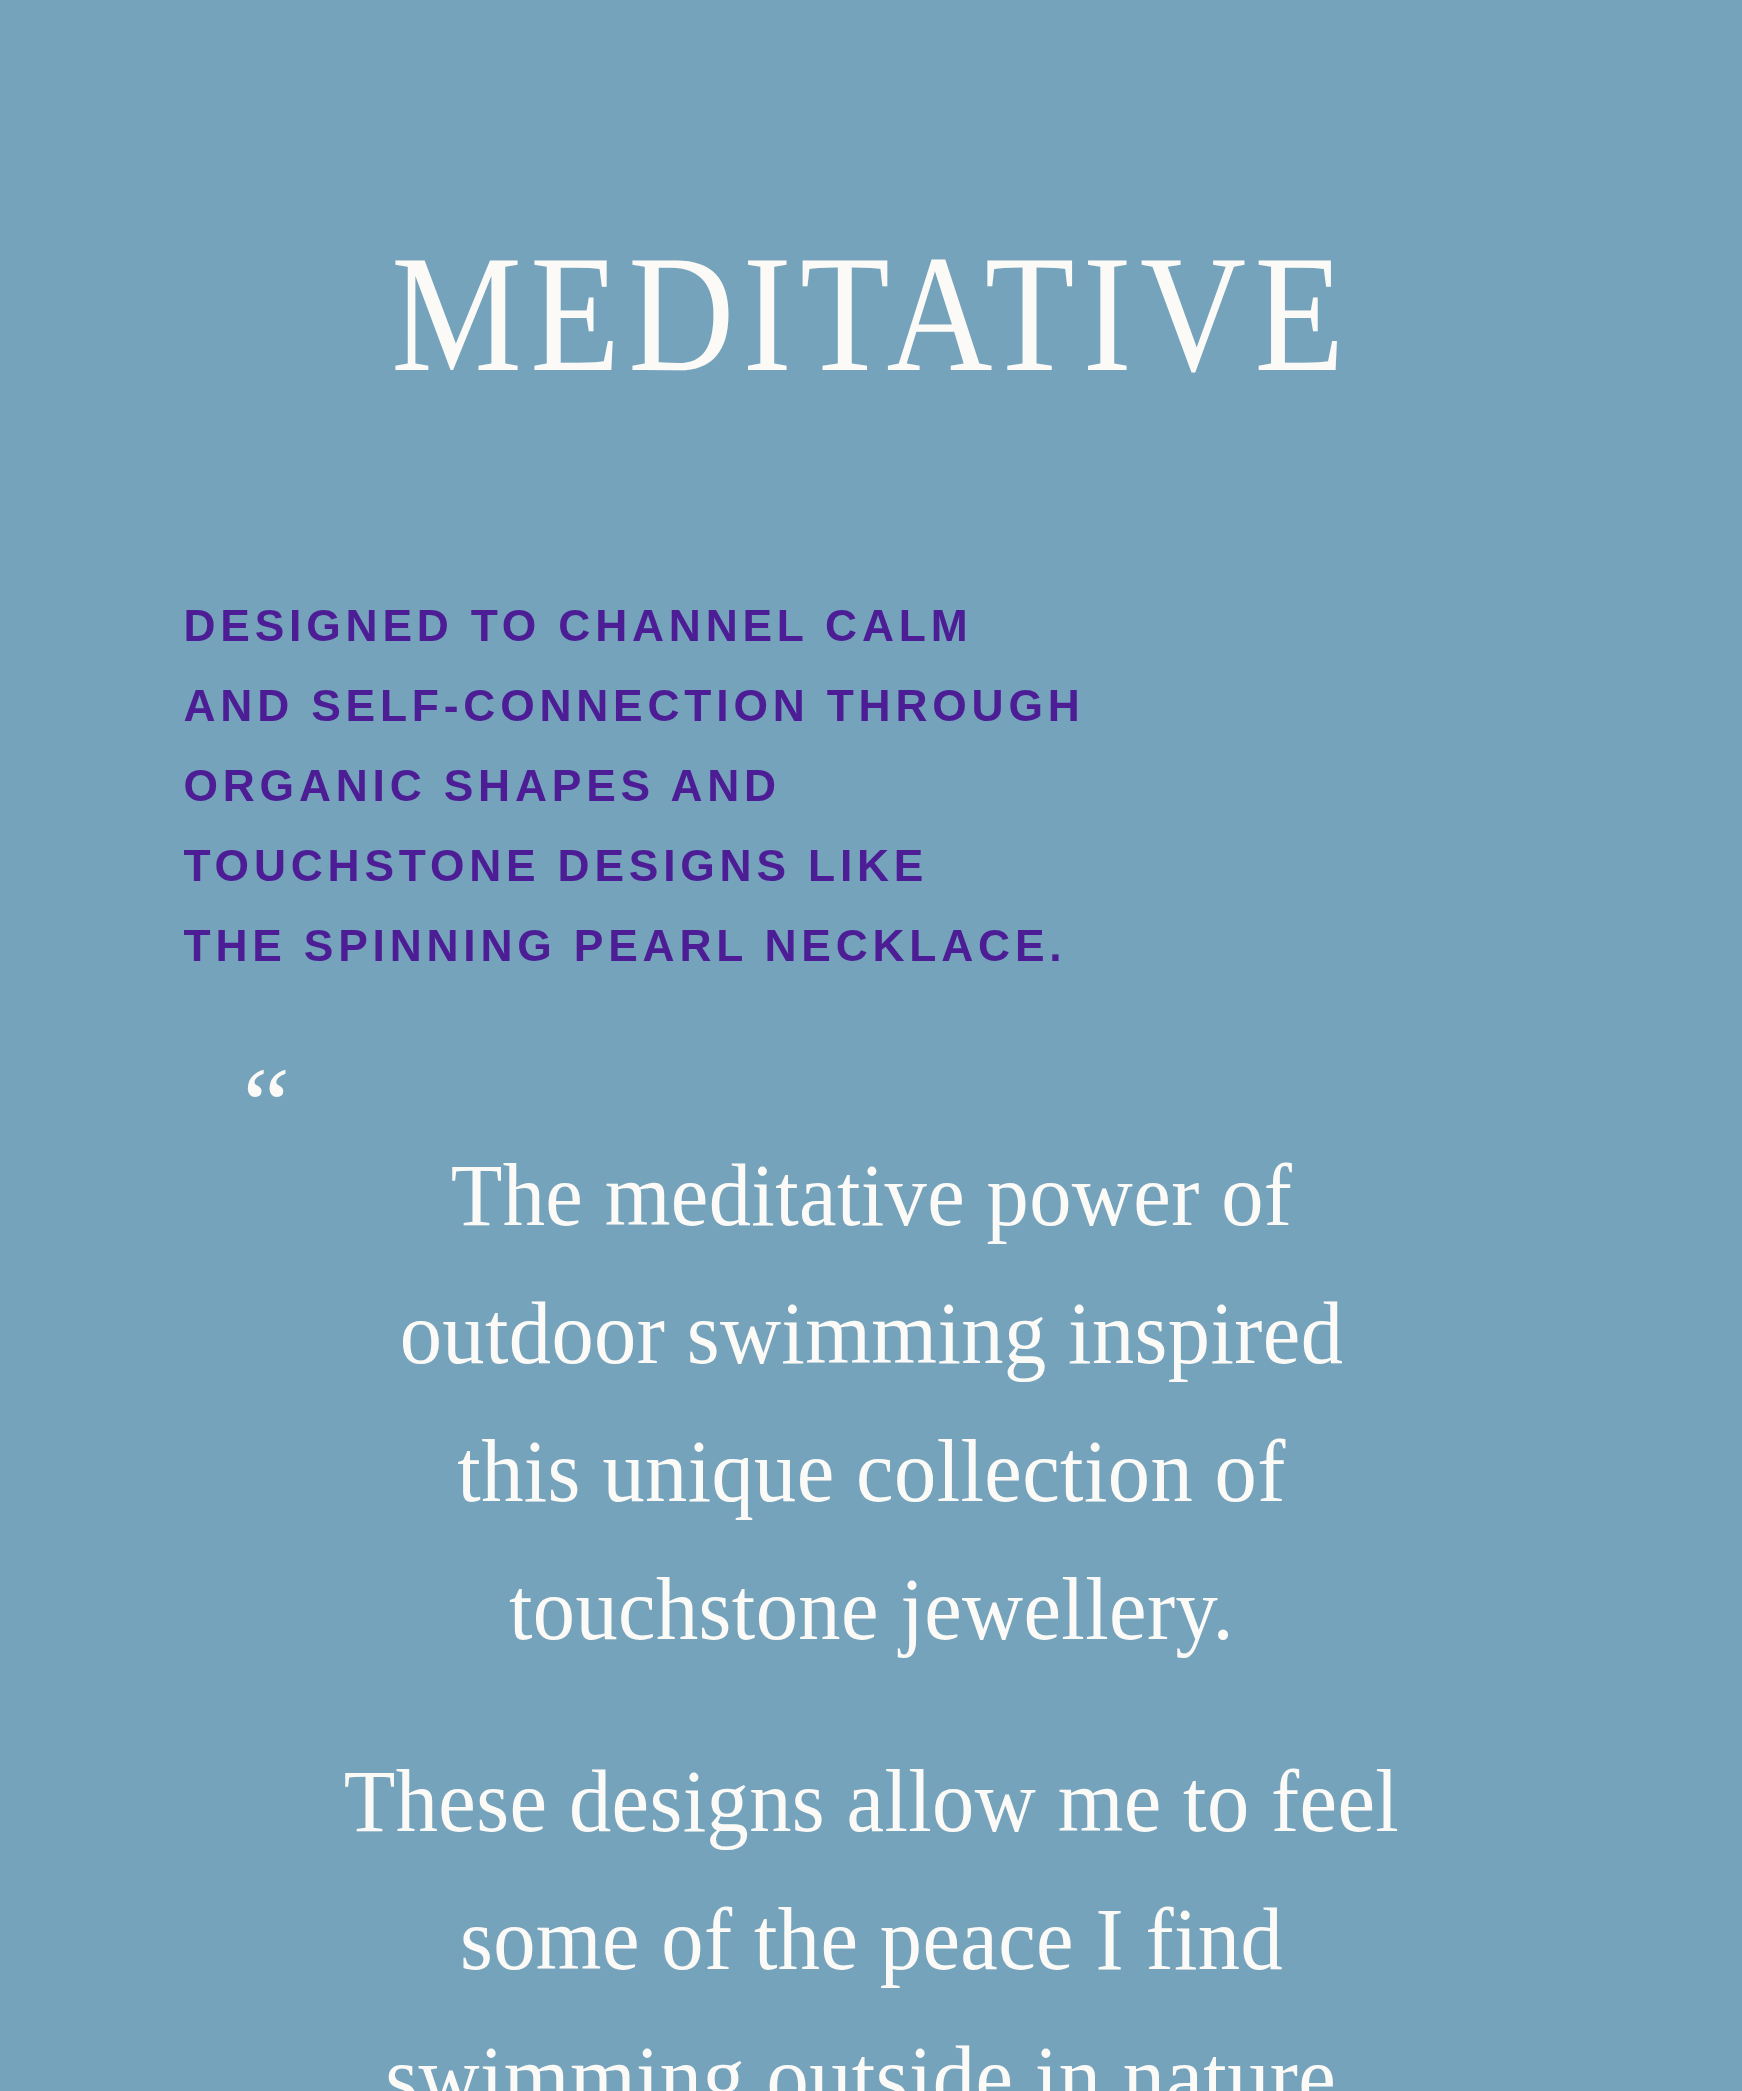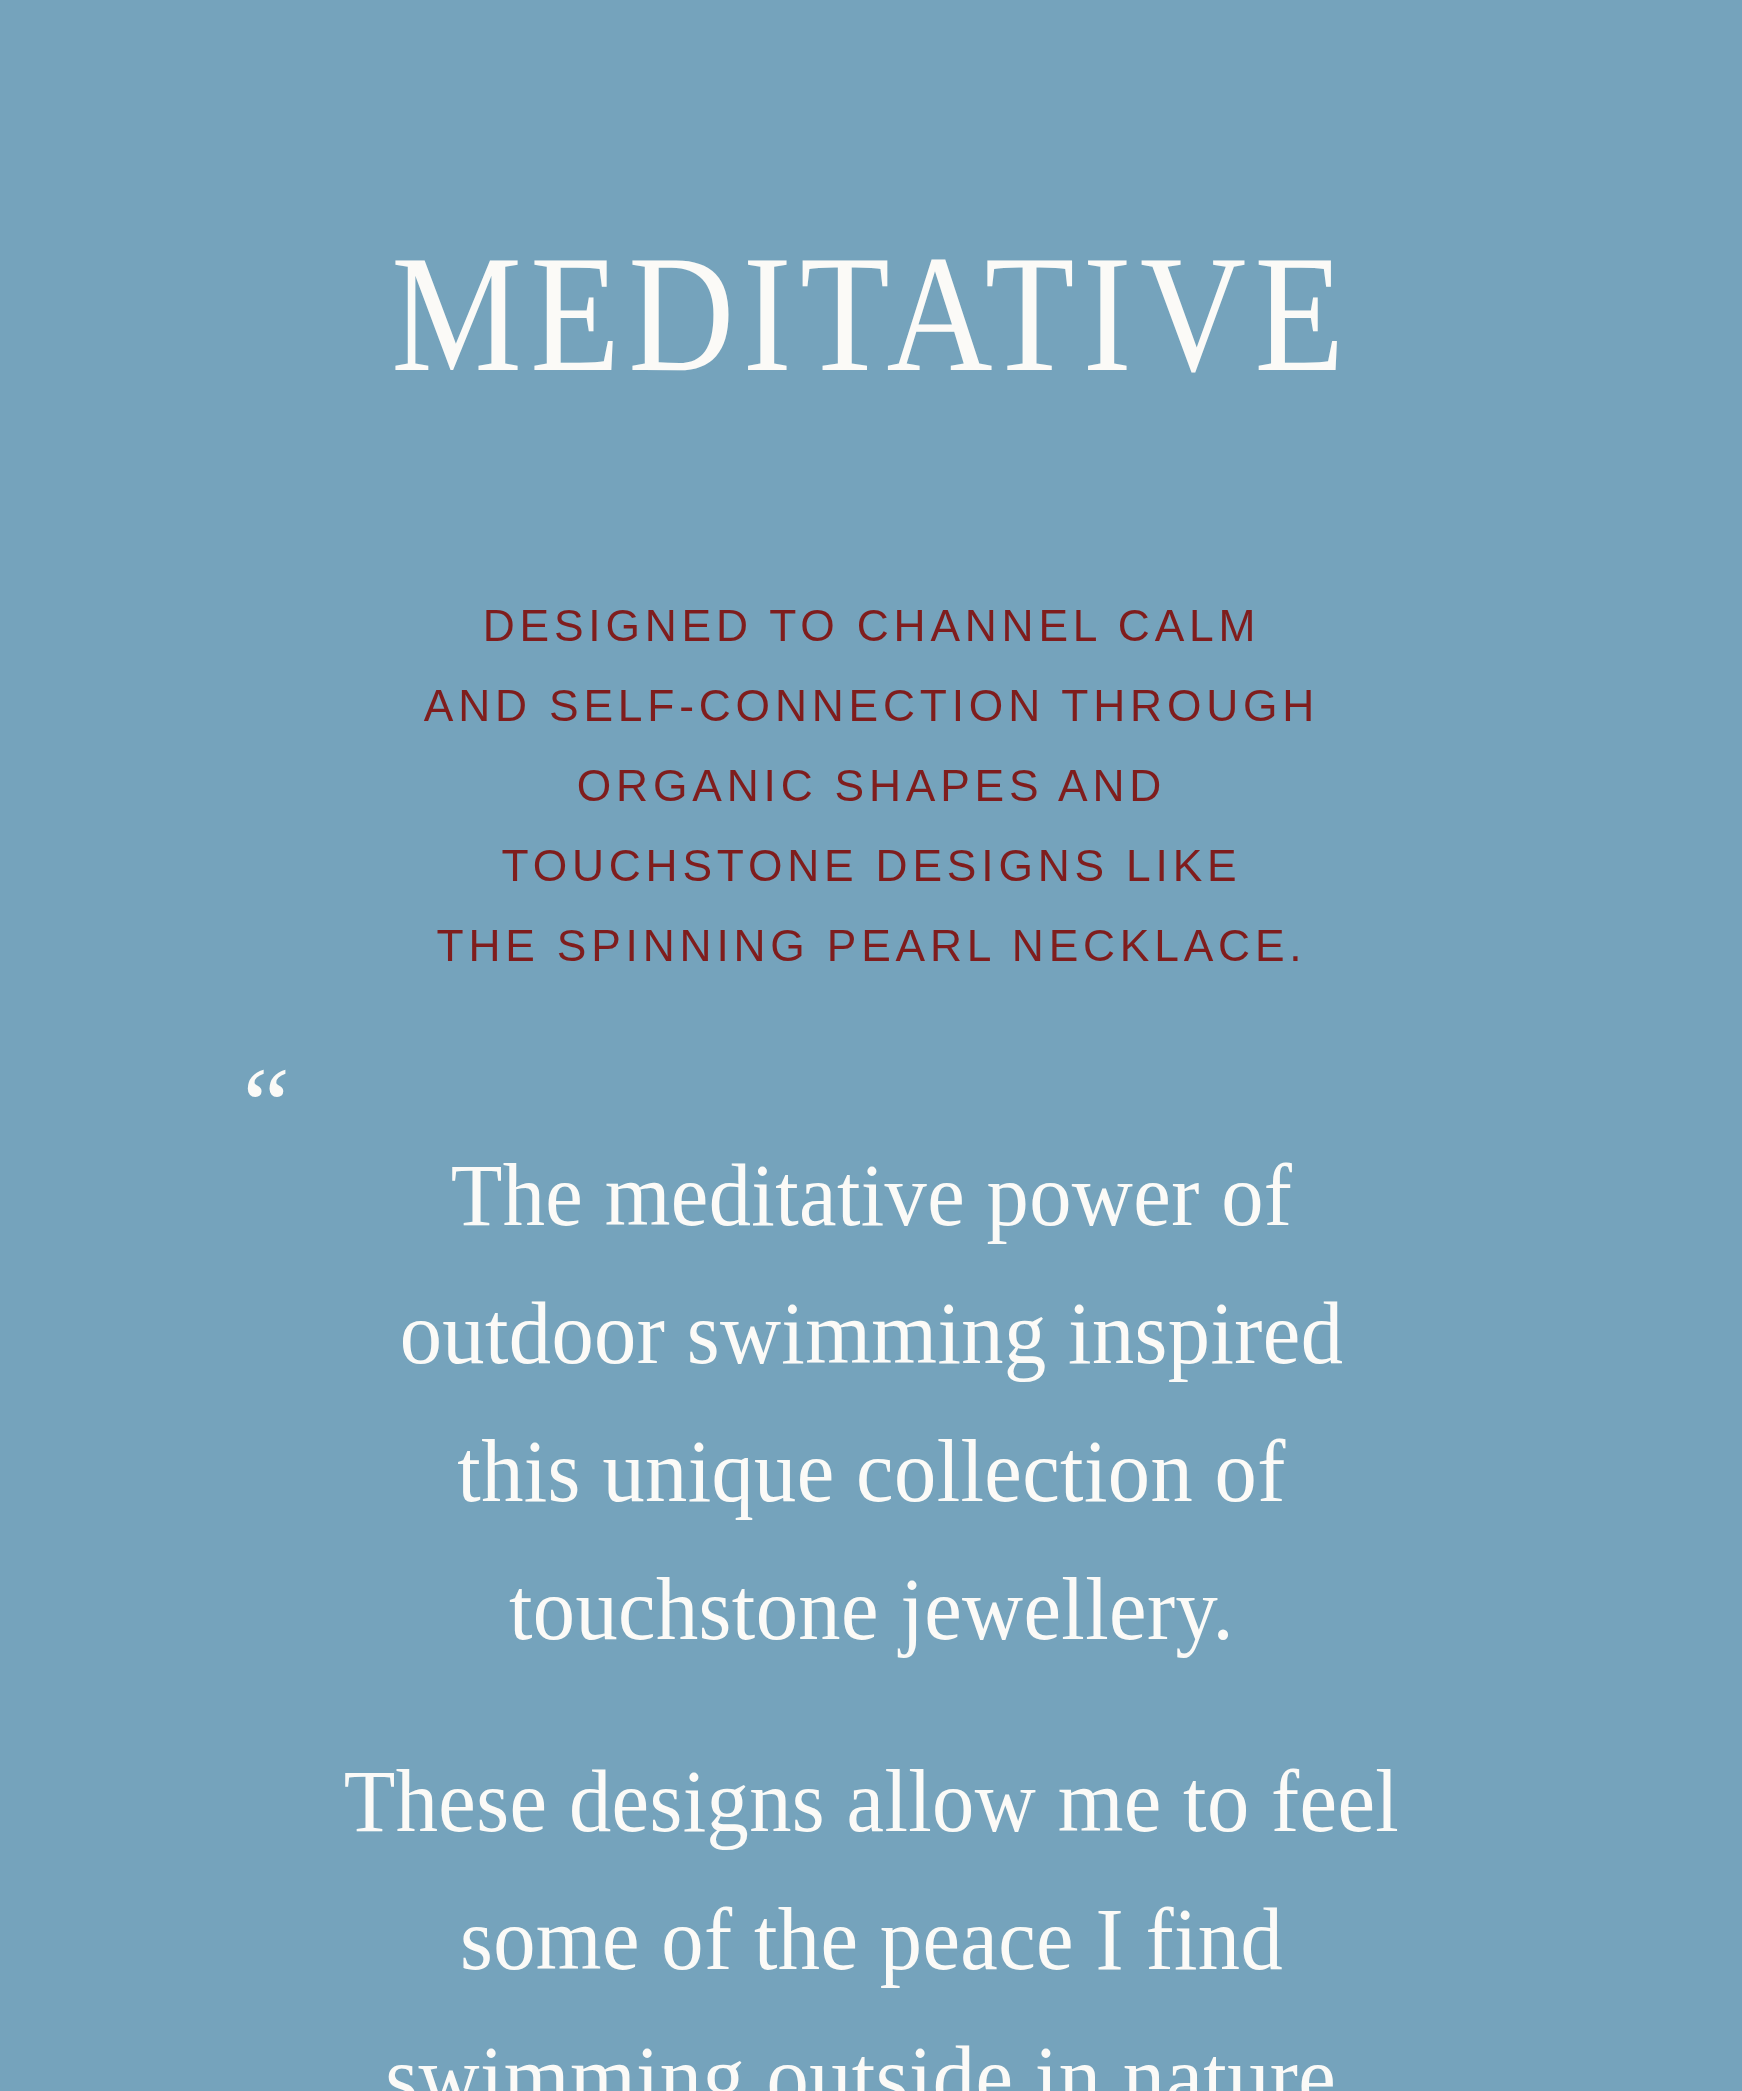--- a/index.html
+++ b/index.html
@@ -39,25 +39,24 @@
     transform: scaleX(0.93) scaleY(1.06);
     transform-origin: center top;
     white-space: nowrap;
     text-rendering: geometricPrecision;
   }
 
   
   .subheading {
     margin-top: 91px;
     width: 1397px;
-    text-align: center;
-    color: #7f1d1d;
+    color: #4c1d95;
     font-family: "Liberation Sans", "DejaVu Sans", sans-serif;
     font-size: 45px;
-    font-weight: 400;
+    font-weight: 700;
     letter-spacing: 4.9px;
     line-height: 80px;
     white-space: nowrap;
   }
   .subheading .sub-line {
     display: block;
     transform: scaleX(0.985);
   }
 
   

